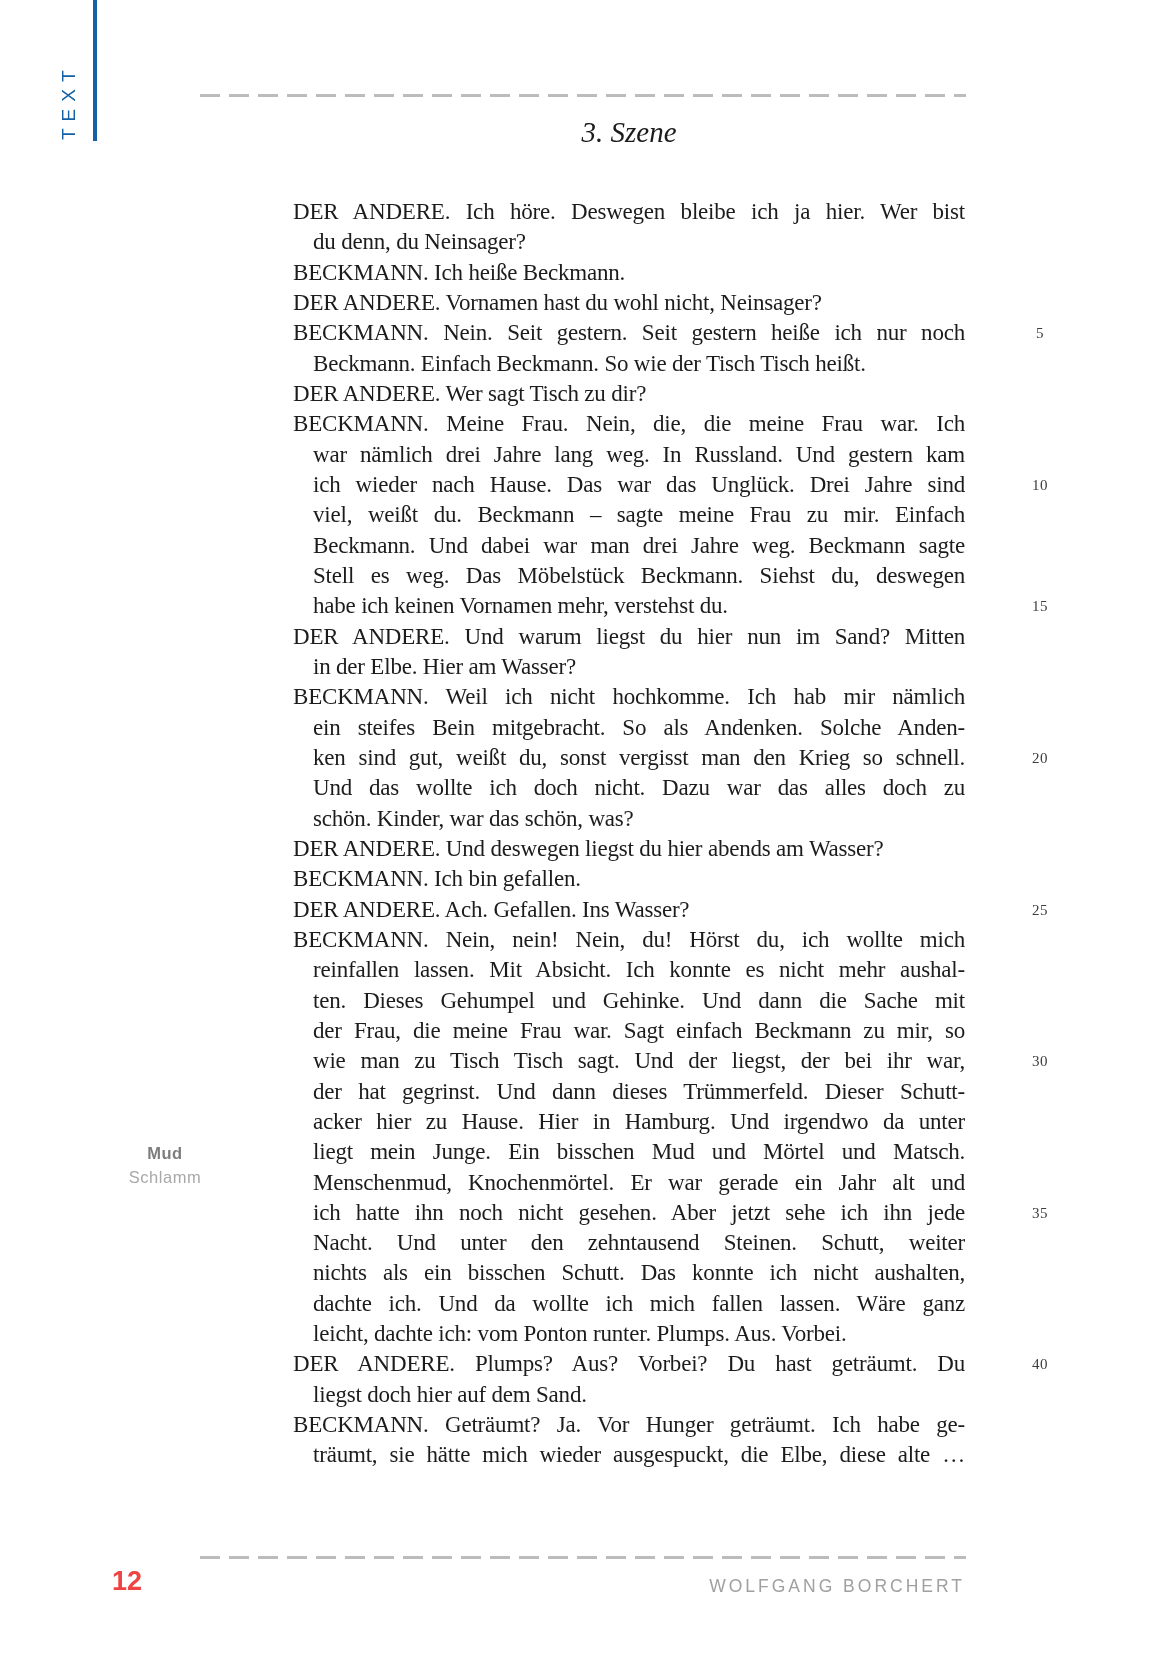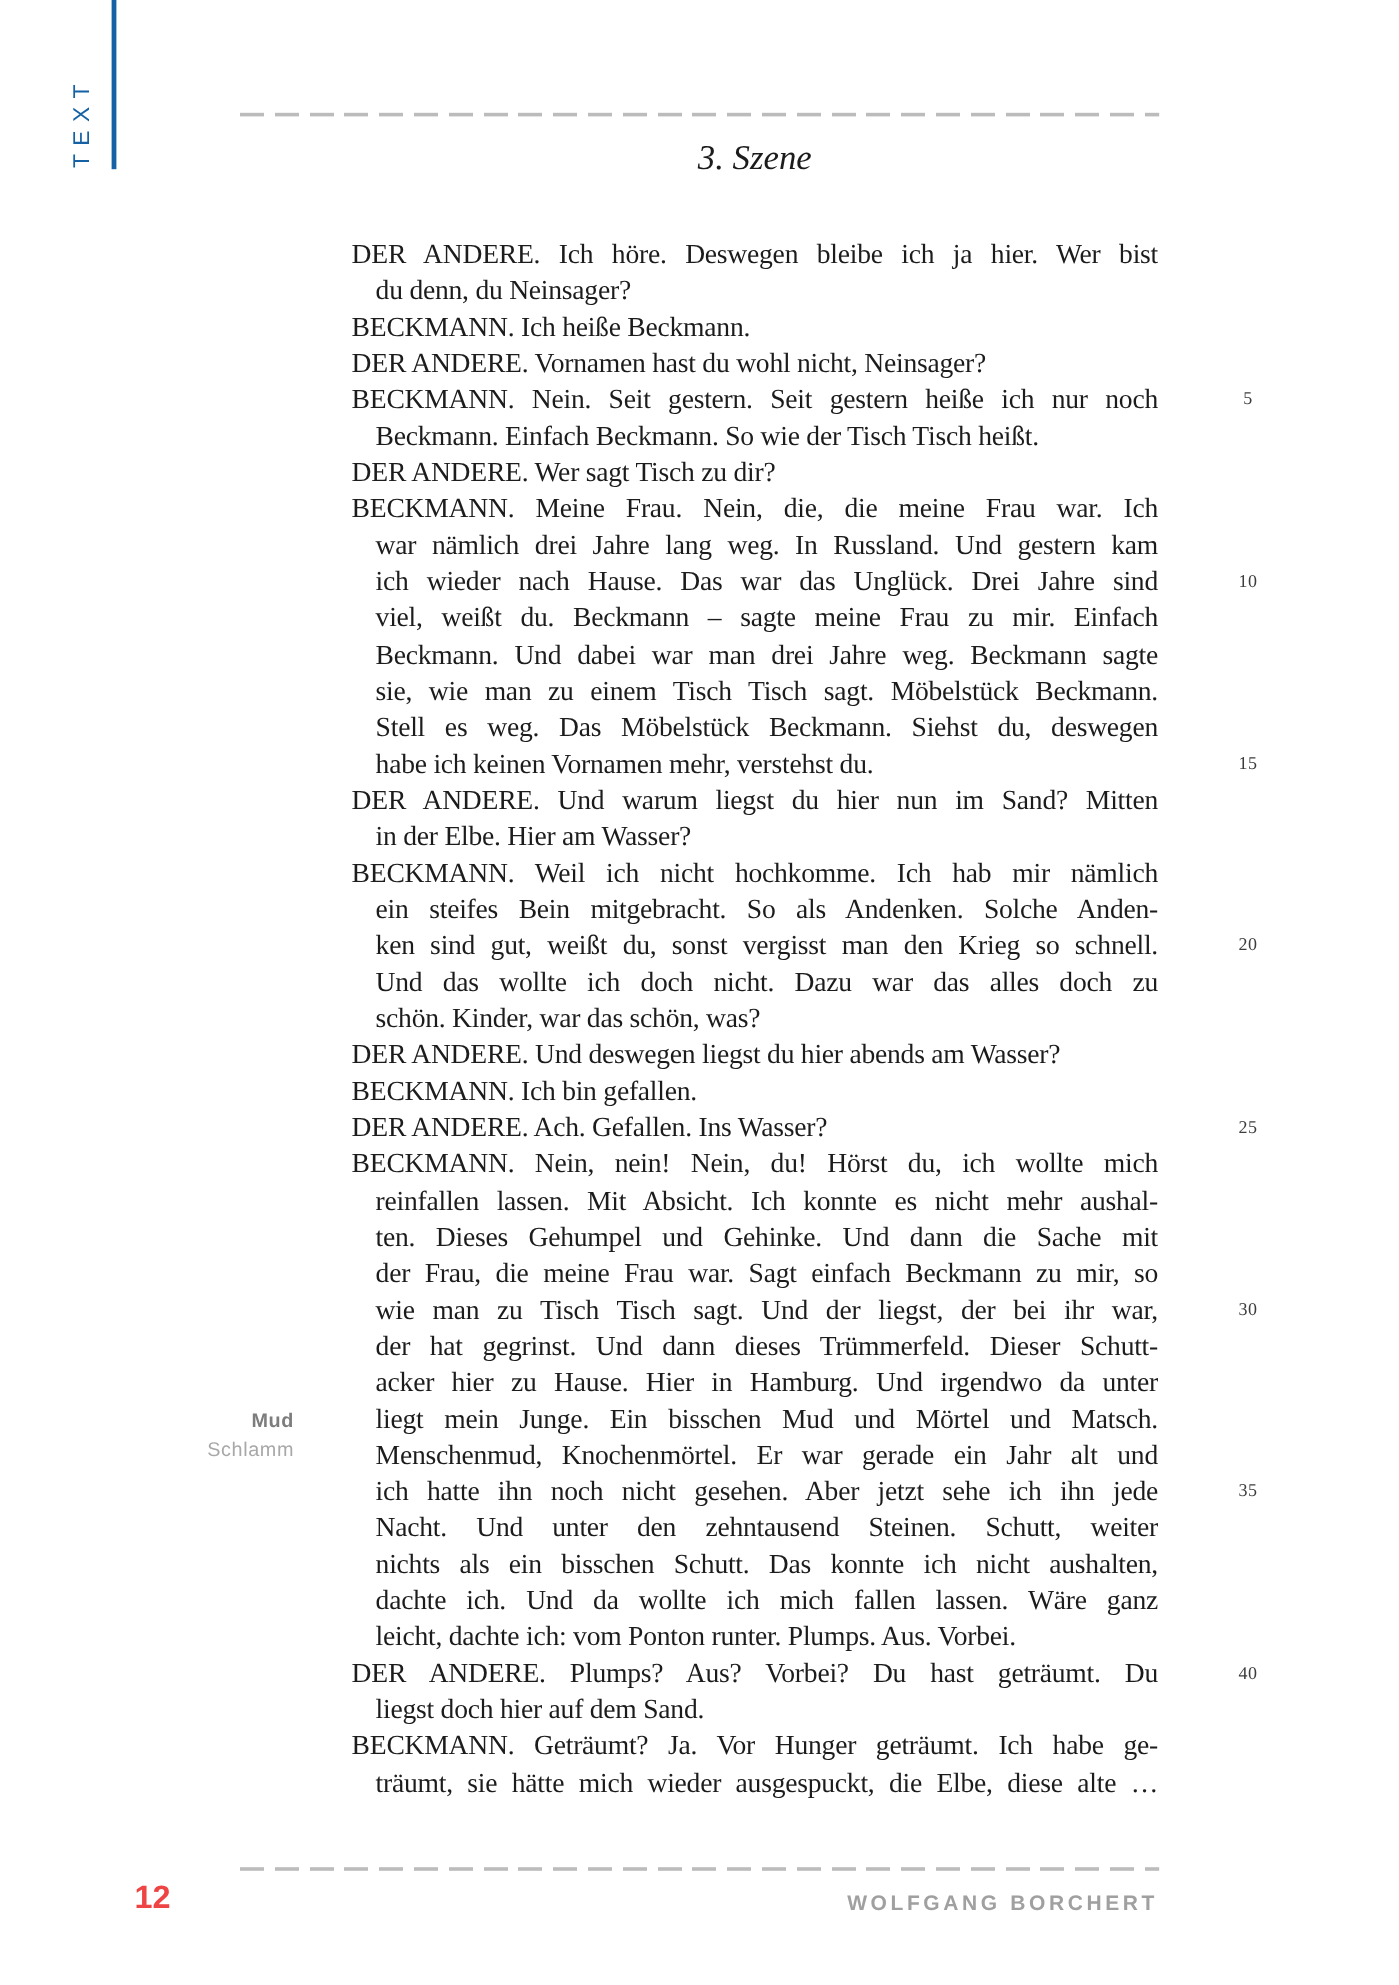--- a/index.html
+++ b/index.html
@@ -82,21 +82,21 @@
     font-size: 15px;
     line-height: 30.33px;
     color: #3c3c3c;
     letter-spacing: 0.5px;
   }
   
   .note {
     position: absolute;
     top: 4px; left: -208px;
     width: 160px;
-    text-align: right;
+    text-align: center;
     font-family: "Liberation Sans", sans-serif;
     font-size: 16.5px;
     line-height: 24px;
   }
   .note .term  { display: block; color: #7d7d7d; font-weight: bold; letter-spacing: 0.5px; }
   .note .trans { display: block; color: #a8a8a8; letter-spacing: 0.5px; }
   
   .page-number {
     position: absolute;
     left: 112px; top: 1566px;
@@ -105,21 +105,21 @@
     font-weight: bold;
     color: #ef4444;
   }
   .footer-author {
     position: absolute;
     right: 201px; top: 1576px;
     font-family: "Liberation Sans", sans-serif;
     font-size: 17.5px;
     letter-spacing: 3px;
     color: #a0a0a0;
-    font-weight: bold;
+    font-weight: normal;
   }
 </style>
 </head>
 <body>
 
 <div class="page">
   <div class="accent-bar"></div>
   <div class="side-label">TEXT</div>
 
   <div class="rule rule-top"></div>
@@ -157,23 +157,20 @@
       </div>
       <div class="line ind just">
         <span class="txt">ich wieder nach Hause. Das war das Unglück. Drei Jahre sind</span>
         <span class="num">10</span>
       </div>
       <div class="line ind just">
         <span class="txt">viel, weißt du. Beckmann – sagte meine Frau zu mir. Einfach</span>
       </div>
       <div class="line ind just">
         <span class="txt">Beckmann. Und dabei war man drei Jahre weg. Beckmann sagte</span>
-      </div>
-      <div class="line ind just">
-        <span class="txt">sie, wie man zu einem Tisch Tisch sagt. Möbelstück Beckmann.</span>
       </div>
       <div class="line ind just">
         <span class="txt">Stell es weg. Das Möbelstück Beckmann. Siehst du, deswegen</span>
       </div>
       <div class="line ind">
         <span class="txt">habe ich keinen Vornamen mehr, verstehst du.</span>
         <span class="num">15</span>
       </div>
       <div class="line just">
         <span class="txt">DER ANDERE. Und warum liegst du hier nun im Sand? Mitten</span>

